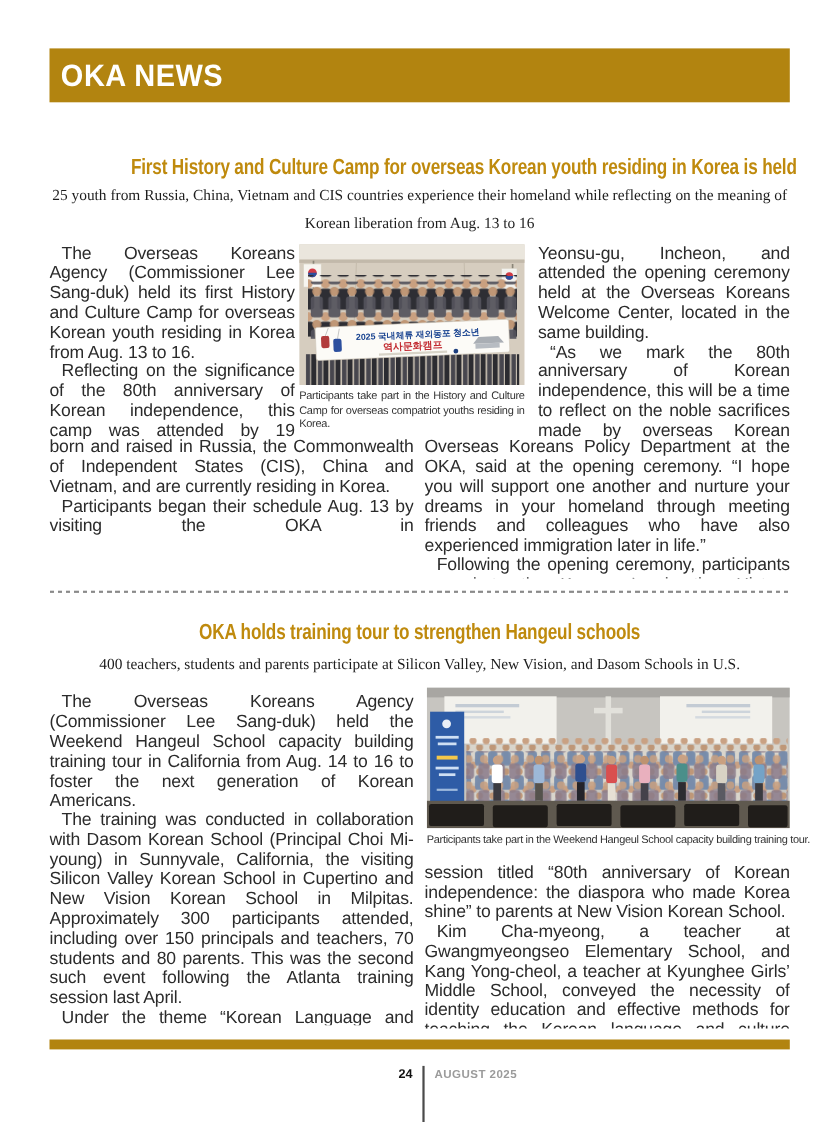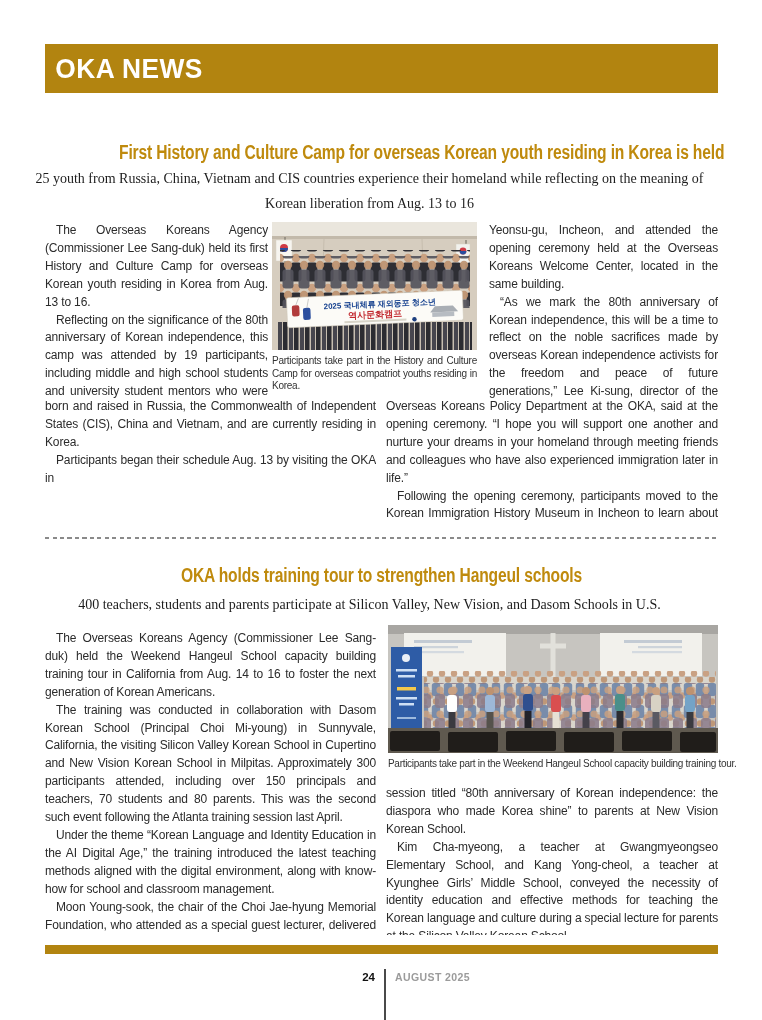--- a/index.html
+++ b/index.html
@@ -16,28 +16,28 @@
     color:#ffffff;font-weight:bold;font-size:28px;letter-spacing:.5px;
     padding-left:11px;transform:scaleX(.94);transform-origin:left center;white-space:nowrap;
   }
   
   .headline{
     position:absolute;left:45px;width:673px;text-align:center;
     color:#bf8a0d;font-weight:bold;font-size:20px;white-space:nowrap;
     transform:scaleX(.78);transform-origin:center;letter-spacing:-.2px;
   }
   .subtitle{
-    position:absolute;left:33px;width:673px;text-align:center;
+    position:absolute;left:45px;width:673px;text-align:center;
     font-family:"Liberation Serif",serif;font-size:14px;color:#1d1d1d;line-height:25px;
   }
   .h1{top:141px;}  .sub1{top:166px;}
   .h2{top:564px;}  .sub2{top:592px;white-space:nowrap;}
   
   .txt{
-    position:absolute;font-size:12px;line-height:17.9px;letter-spacing:-.15px;
+    position:absolute;font-size:16px;line-height:17.9px;letter-spacing:-.15px;
     text-align:justify;color:#2b2b2b;overflow:hidden;
   }
   .txt p{margin:0;}
   .txt p.ind{text-indent:11px;}
   .txt p.cut{text-align-last:justify;}
   .a1-lt{left:45px;top:222px;width:223px;height:177px;}
   .a1-rt{left:489px;top:222px;width:229px;height:177px;}
   .a1-lb{left:45px;top:398px;width:331px;height:128px;}
   .a1-rb{left:386px;top:398px;width:332px;height:128px;}
   .a2-l {left:45px;top:630px;width:331px;height:302px;}

